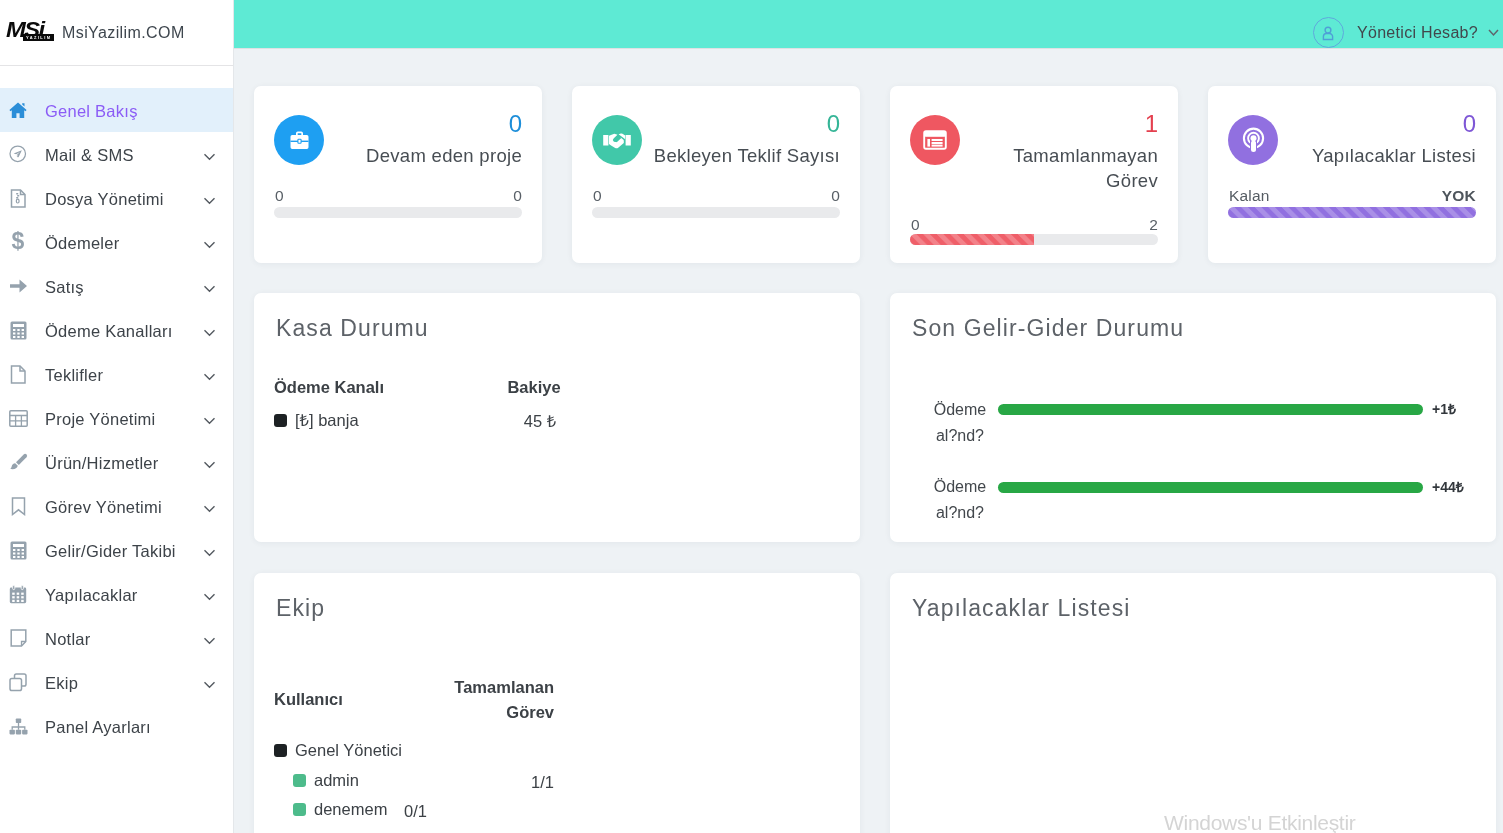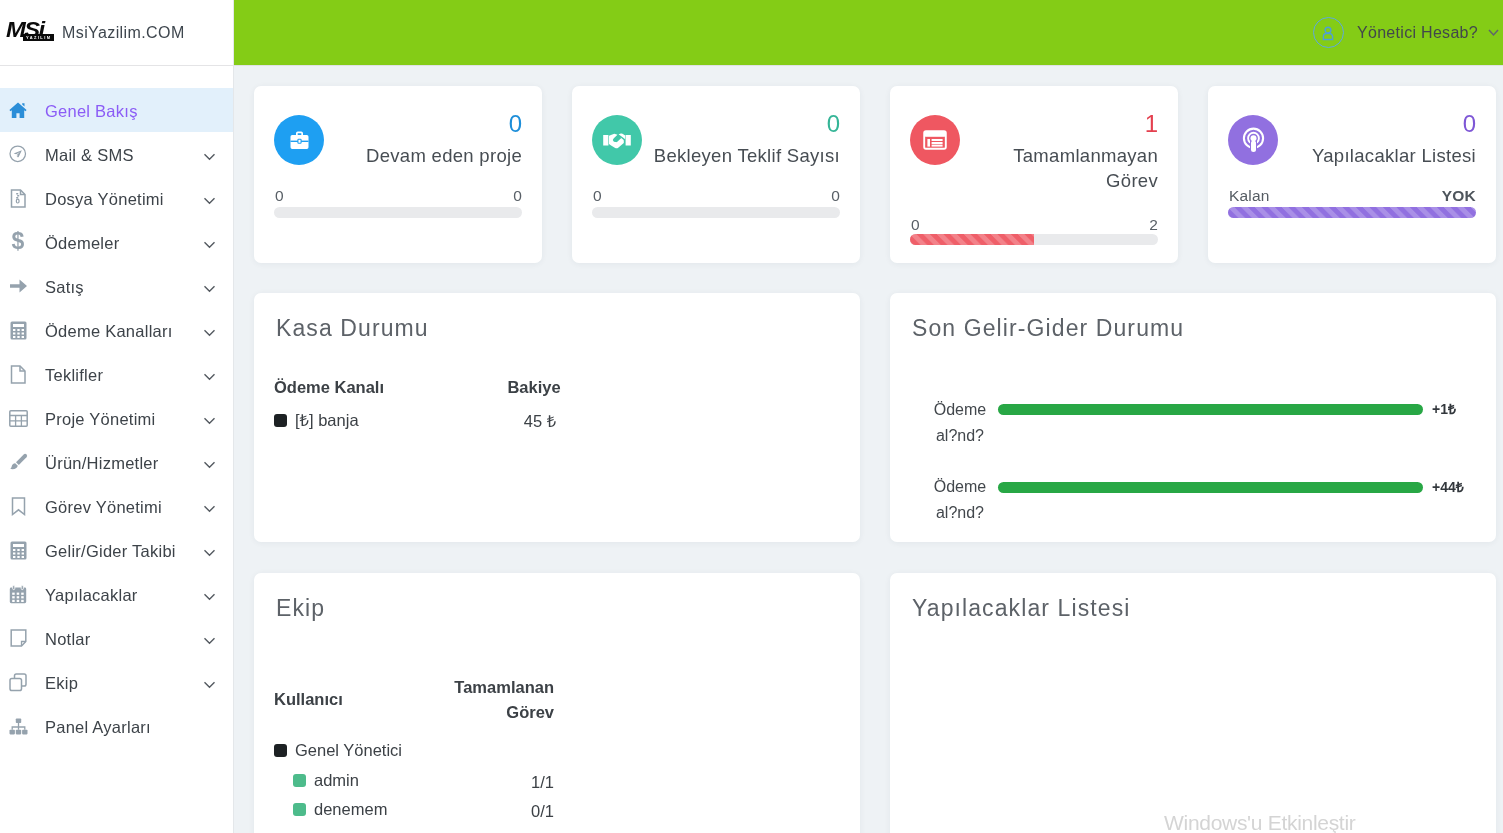--- a/index.html
+++ b/index.html
@@ -16,21 +16,21 @@
 .brand { margin-left:6px; font-size:16px; color:#3e464e; letter-spacing:.4px; }
 .menu { padding-top:22px; }
 .mi { height:44px; display:flex; align-items:center; padding:0 17px 0 8px; color:#3d4349; font-size:16.5px; }
 .mi .ic { width:20px; height:21px; display:flex; align-items:center; justify-content:center; margin-right:17px; flex:0 0 20px; }
 .mi .lbl { flex:1; letter-spacing:.25px; position:relative; top:1px; }
 .mi .chev { width:13px; height:13px; }
 .mi.active { background:#e2f0fb; color:#8b5cf6; }
 svg.sic { display:block; }
 
 
-.topbar { position:absolute; left:234px; top:0; width:1269px; height:66px; background:#84cc16; border-bottom:1px solid #dfe1e3; z-index:4; }
+.topbar { position:absolute; left:234px; top:0; width:1269px; height:49px; background:#5eead4; border-bottom:1px solid #dfe1e3; z-index:4; }
 .user { position:absolute; right:0; top:0; height:65px; display:flex; align-items:center; }
 .user .uc { width:31px; height:31px; border-radius:50%; border:1px solid #5ea9dd; display:flex; align-items:center; justify-content:center; }
 .user .nm { margin-left:13px; font-size:16px; color:#42474c; letter-spacing:.3px; }
 .user .ch { margin-left:10px; margin-right:4px; display:flex; }
 
 
 .card { position:absolute; background:#fff; border-radius:7px; box-shadow:0 1px 6px rgba(40,50,60,.06); }
 .r1 { top:86px; width:288px; height:177px; }
 #c1 { left:254px; } #c2 { left:572px; } #c3 { left:890px; } #c4 { left:1208px; }
 .r2 { top:293px; width:606px; height:249px; }
@@ -407,20 +407,20 @@
 </div>
 
 <div class="card r3" id="e1">
   <div class="ctitle">Ekip</div>
   <div class="th" style="left:20px; top:117px;">Kullanıcı</div>
   <div class="th" style="left:150px; top:101.5px; width:150px; text-align:right; line-height:25px;">Tamamlanan<br>Görev</div>
   <div class="td" style="left:20px; top:168px;"><span class="sq"></span>Genel Yönetici</div>
   <div class="td" style="left:39px; top:198px;"><span class="sq g"></span>admin</div>
   <div class="td" style="left:150px; top:200px; width:150px; text-align:right;">1/1</div>
   <div class="td" style="left:39px; top:227px;"><span class="sq g"></span>denemem</div>
-  <div class="td" style="left:150px; top:229px; width:150px; text-align:right;">0/1</div>
+  <div class="td" style="left:150px; top:229px; width:150px; text-align:left;">0/1</div>
 </div>
 
 <div class="card r3" id="e2">
   <div class="ctitle">Yapılacaklar Listesi</div>
 </div>
 
 <div class="wm">Windows'u Etkinleştir</div>
 
 </body></html>

